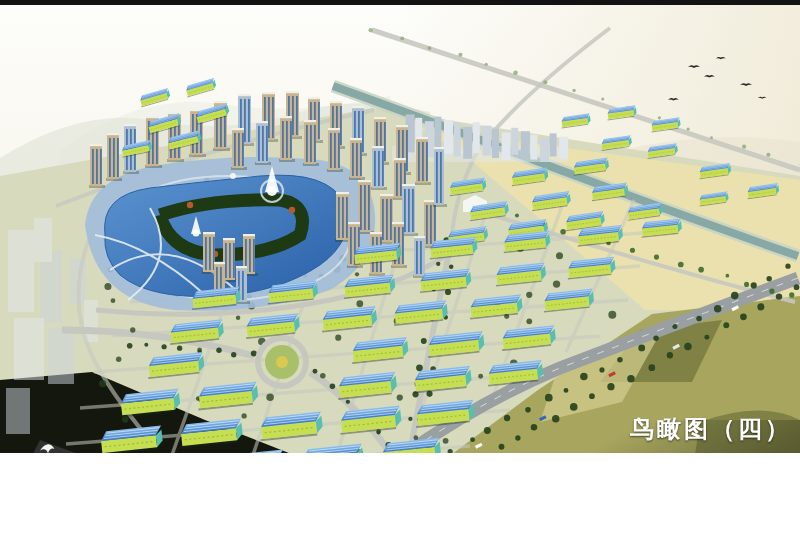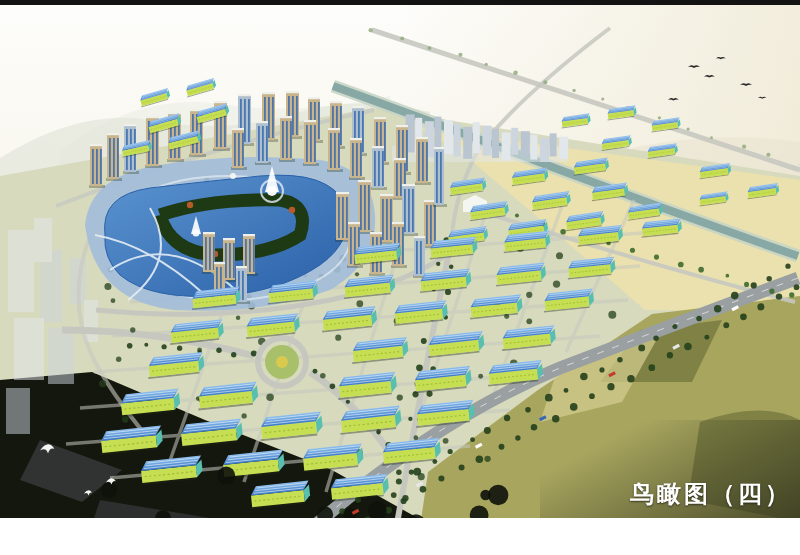--- a/index.html
+++ b/index.html
@@ -1,16 +1,16 @@
 <!DOCTYPE html>
 <html><head>
 <meta charset="utf-8">
 <style>
   html,body{margin:0;padding:0;background:#fff;}
-  .stage{position:relative;width:800px;height:518px;overflow:hidden;background:#fff;
+  .stage{position:relative;width:800px;height:453px;overflow:hidden;background:#fff;
          font-family:"DejaVu Sans","Liberation Sans",sans-serif;}
   .stage svg{position:absolute;left:0;top:0;}
   .top-bar{position:absolute;left:0;top:0;width:800px;height:5px;background:#131313;}
   .caption{position:absolute;right:8px;bottom:8px;font-size:24px;font-weight:bold;
            letter-spacing:3px;color:#fff;text-shadow:0 1px 2px rgba(0,0,0,.6);}
 </style>
 </head>
 <body>
 
 <div class="stage">

